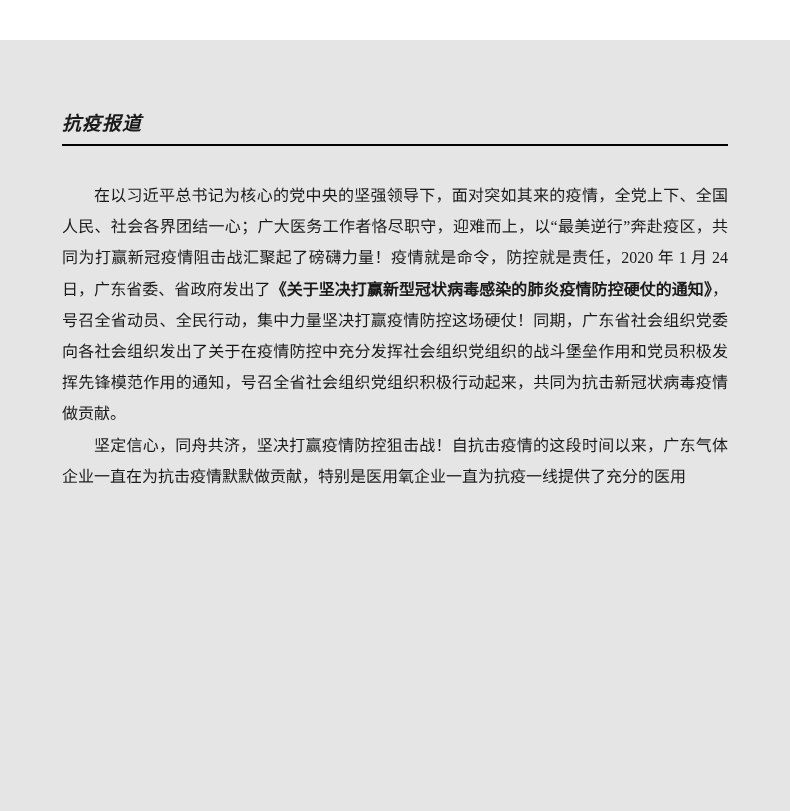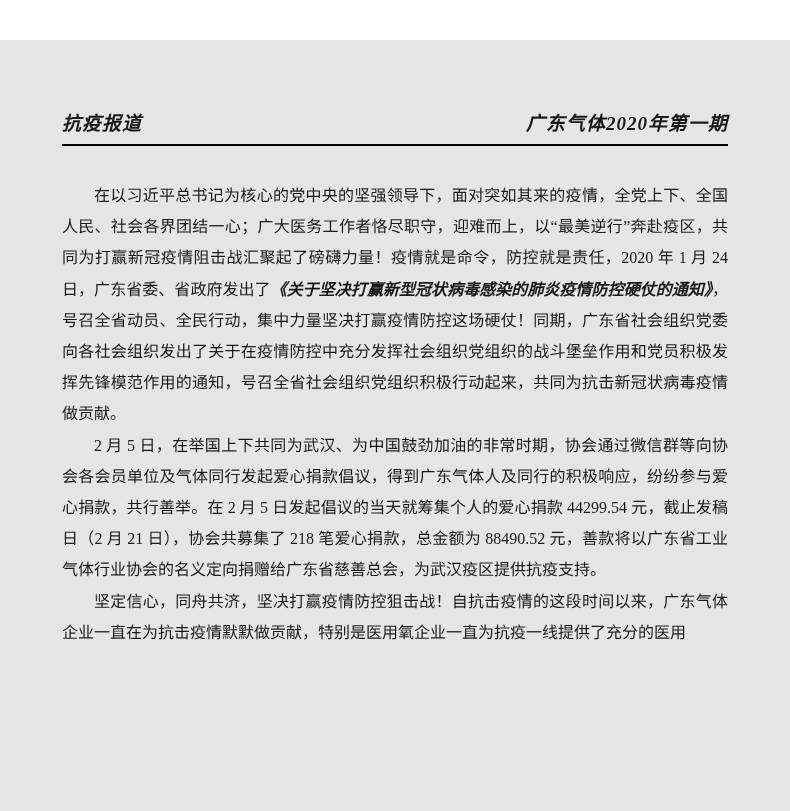--- a/index.html
+++ b/index.html
@@ -51,33 +51,30 @@
     margin: 0;
     font-size: 16px;
     line-height: 31.2px;
     text-align: justify;
     text-indent: 2em;
     word-break: break-all;
     color: #1a1a1a;
   }
   .body p b {
     font-weight: bold;
-    font-style: italic;
   }
 </style>
 </head>
 <body>
 
 <div class="page">
 
   <div class="header">
     <span>抗疫报道</span>
-    <span>广东气体2020年第一期</span>
   </div>
 
 
   <div class="body">
     <p><span>在以习近平总书记为核心的党中央的坚强领导下，面对突如其来的疫情，全党上下、全国人民、社会各界团结一心；广大医务工作者恪尽职守，迎难而上，以“最美逆行”奔赴疫区，共同为打赢新冠疫情阻击战汇聚起了磅礴力量！疫情就是命令，防控就是责任，2020 年 1 月 24 日，广东省委、省政府发出了</span><b>《关于坚决打赢新型冠状病毒感染的肺炎疫情防控硬仗的通知》</b><span>，号召全省动员、全民行动，集中力量坚决打赢疫情防控这场硬仗！同期，广东省社会组织党委向各社会组织发出了关于在疫情防控中充分发挥社会组织党组织的战斗堡垒作用和党员积极发挥先锋模范作用的通知，号召全省社会组织党组织积极行动起来，共同为抗击新冠状病毒疫情做贡献。</span></p>
-    <p>2 月 5 日，在举国上下共同为武汉、为中国鼓劲加油的非常时期，协会通过微信群等向协会各会员单位及气体同行发起爱心捐款倡议，得到广东气体人及同行的积极响应，纷纷参与爱心捐款，共行善举。在 2 月 5 日发起倡议的当天就筹集个人的爱心捐款 44299.54 元，截止发稿日（2 月 21 日），协会共募集了 218 笔爱心捐款，总金额为 88490.52 元，善款将以广东省工业气体行业协会的名义定向捐赠给广东省慈善总会，为武汉疫区提供抗疫支持。</p>
     <p>坚定信心，同舟共济，坚决打赢疫情防控狙击战！自抗击疫情的这段时间以来，广东气体企业一直在为抗击疫情默默做贡献，特别是医用氧企业一直为抗疫一线提供了充分的医用</p>
   </div>
 
 </div>
 
 </body></html>

